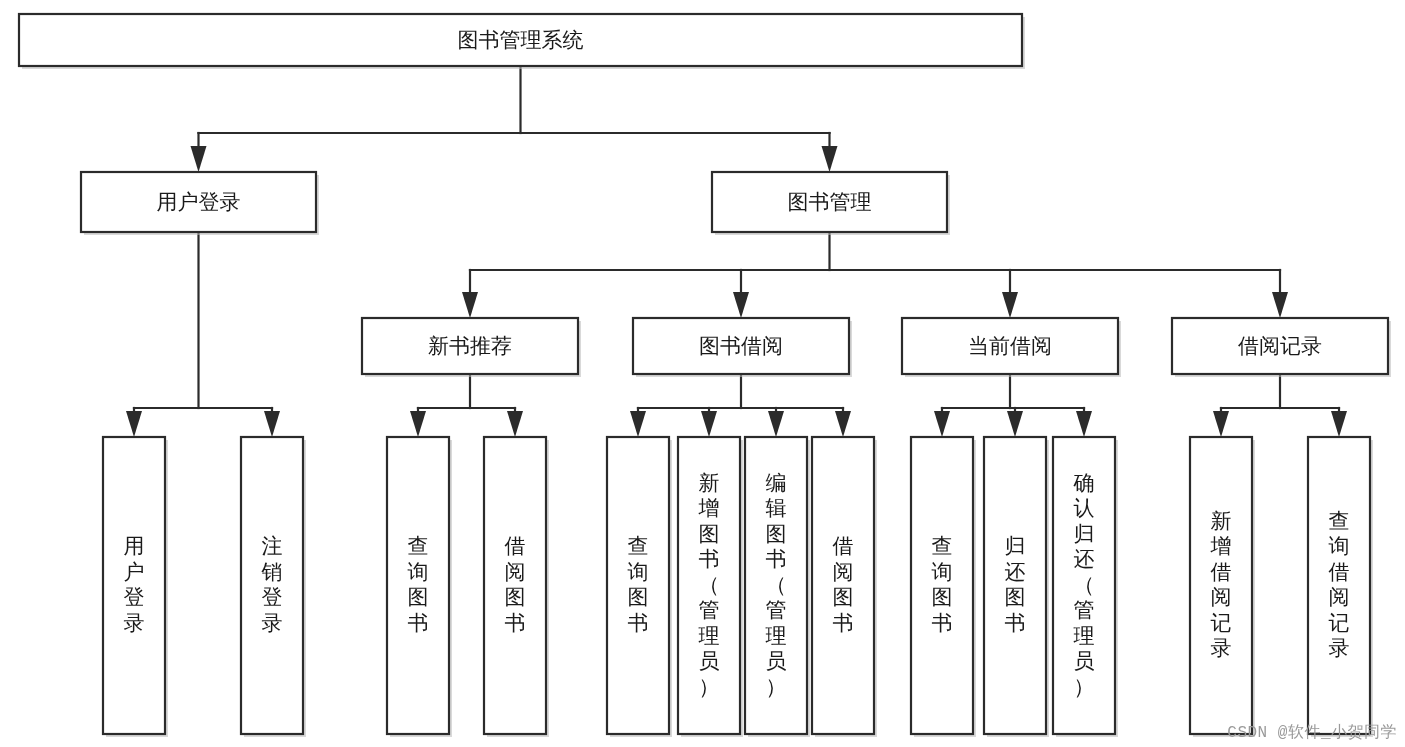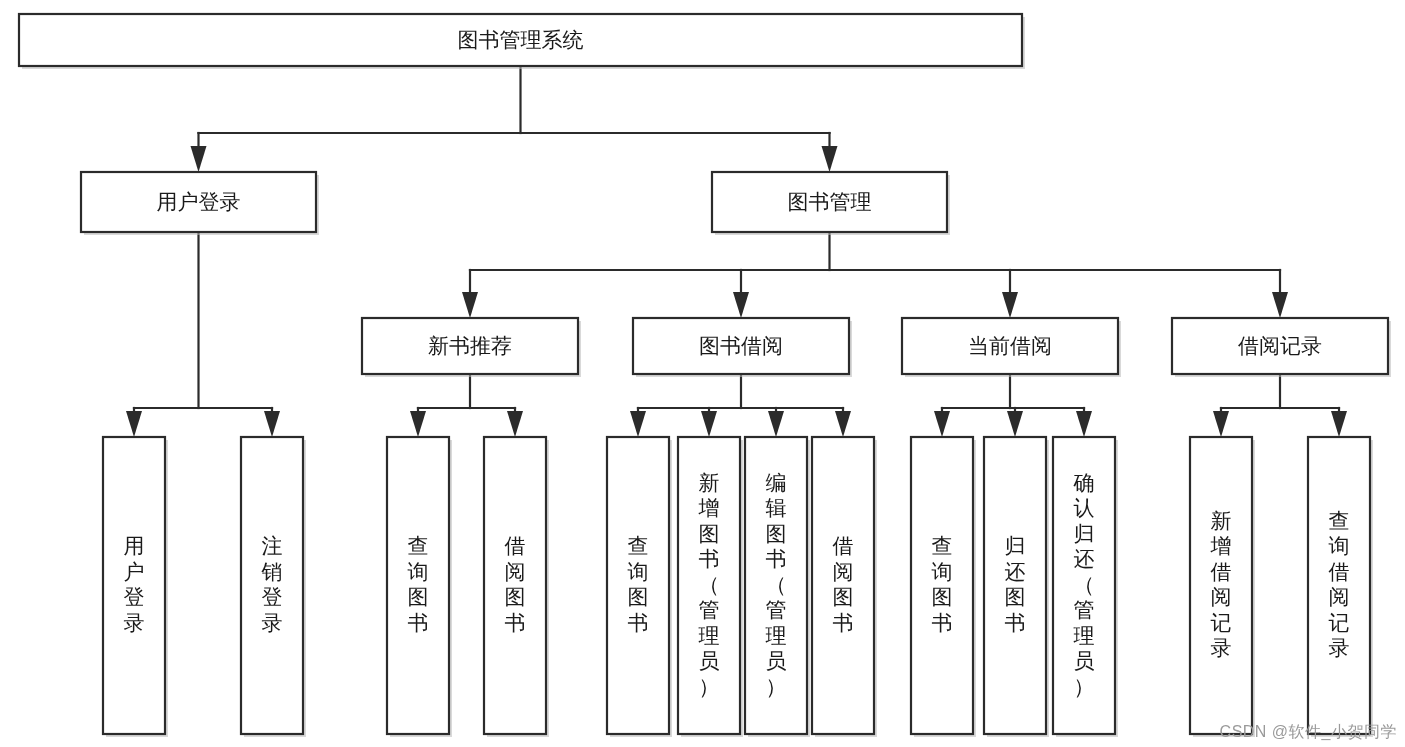--- a/index.html
+++ b/index.html
@@ -58,21 +58,21 @@
     font-family: "DejaVu Sans", "Liberation Sans", sans-serif;
     font-size: 21px;
     fill: #1a1a1a;
     text-anchor: middle;
     dominant-baseline: middle;
   }
   .watermark-text {
     position: absolute;
     right: 8px;
     bottom: 4px;
-    font-family: Liberation Sans, sans-serif;
+    font-family: Liberation Mono, monospace;
     font-size: 16px;
     color: #9a9a9a;
     white-space: nowrap;
     letter-spacing: 0.5px;
   }
 </style>
 </head>
 <body>
 
 <div id="diagram-root">

